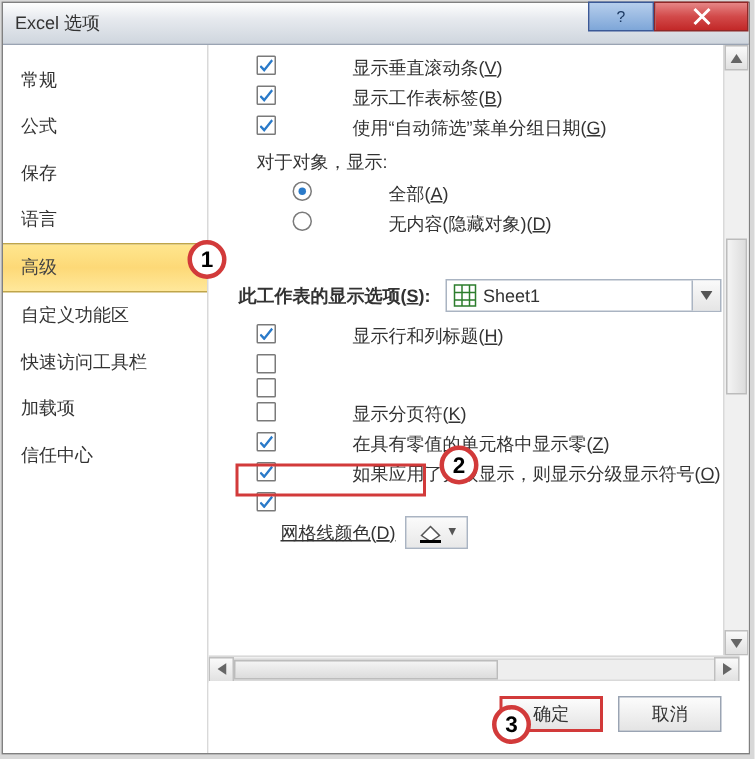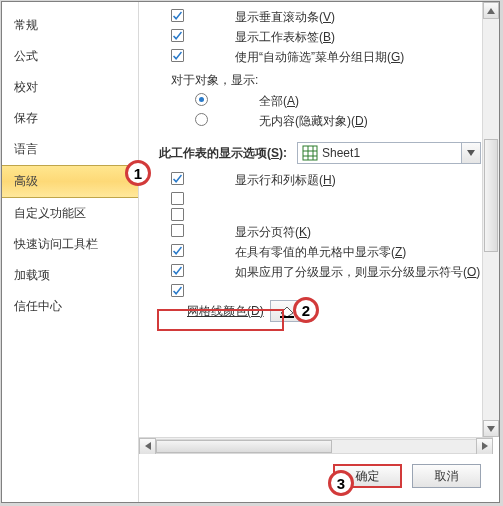--- a/index.html
+++ b/index.html
@@ -89,21 +89,21 @@
     .rad.checked::after{
       content:""; width:5px; height:5px; border-radius:50%; background:#2a7ac9;
     }
     .lbl { color:#333; }
     .lbl .accel { text-decoration:underline; }
     .section-label {
       font-weight:400; color:#333; margin:6px 0 4px 16px;
     }
     .section-header {
       display:flex; align-items:center;
-      margin:12px 0 8px 4px;
+      margin:28px 0 8px 4px;
     }
     .section-header .hlbl { font-weight:700; margin-right:10px;}
     .sheet-select {
       flex:1; max-width:200px; height:22px;
       border:1px solid #aab4c2; background:#fff;
       display:flex; align-items:center; justify-content:space-between;
       padding-left:4px;
     }
     .sheet-select .sheet-ico {
       width:16px; height:16px; margin-right:4px; flex:none;
@@ -190,27 +190,41 @@
       border:1px solid #bcbcbc;
     }
 
     svg { display:block; }
   </style>
 </head>
 <body>
 
 <div class="outer">
 
+  <div class="titlebar">
+    <span class="title">Excel 选项</span>
+    <div class="winctrls">
+      <div class="winbtn">
+        <svg viewBox="0 0 16 16">
+            <text x="8" y="12" text-anchor="middle" font-size="12" fill="#1d3a63" font-family="Arial">?</text>
+          </svg>
+      </div>
+      <div class="winbtn close">
+        <svg viewBox="0 0 16 16">
+          <path d="M3 3 L13 13 M13 3 L3 13" stroke="#fff" stroke-width="2"></path>
+        </svg>
+      </div>
+    </div>
+  </div>
 
   <div class="body">
 
     <div class="sidebar">
       <div class="item"><span>常规</span></div>
       <div class="item"><span>公式</span></div>
-      <div class="item"><span>校对</span></div>
       <div class="item"><span>保存</span></div>
       <div class="item"><span>语言</span></div>
       <div class="item selected"><span>高级</span></div>
       <div class="item"><span>自定义功能区</span></div>
       <div class="item"><span>快速访问工具栏</span></div>
       <div class="item"><span>加载项</span></div>
       <div class="item"><span>信任中心</span></div>
     </div>
 
     <div class="main">

